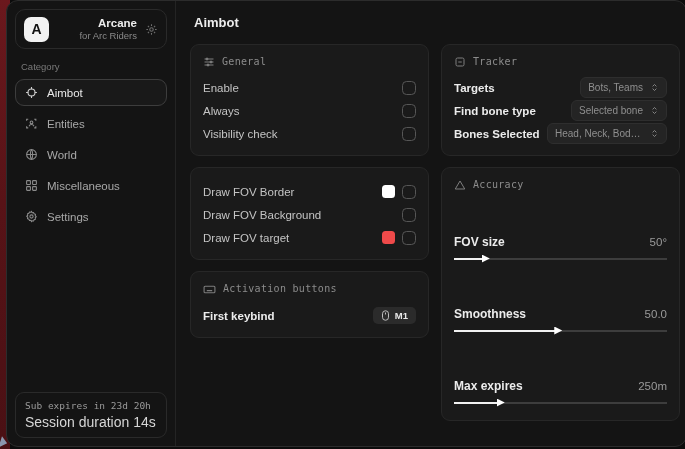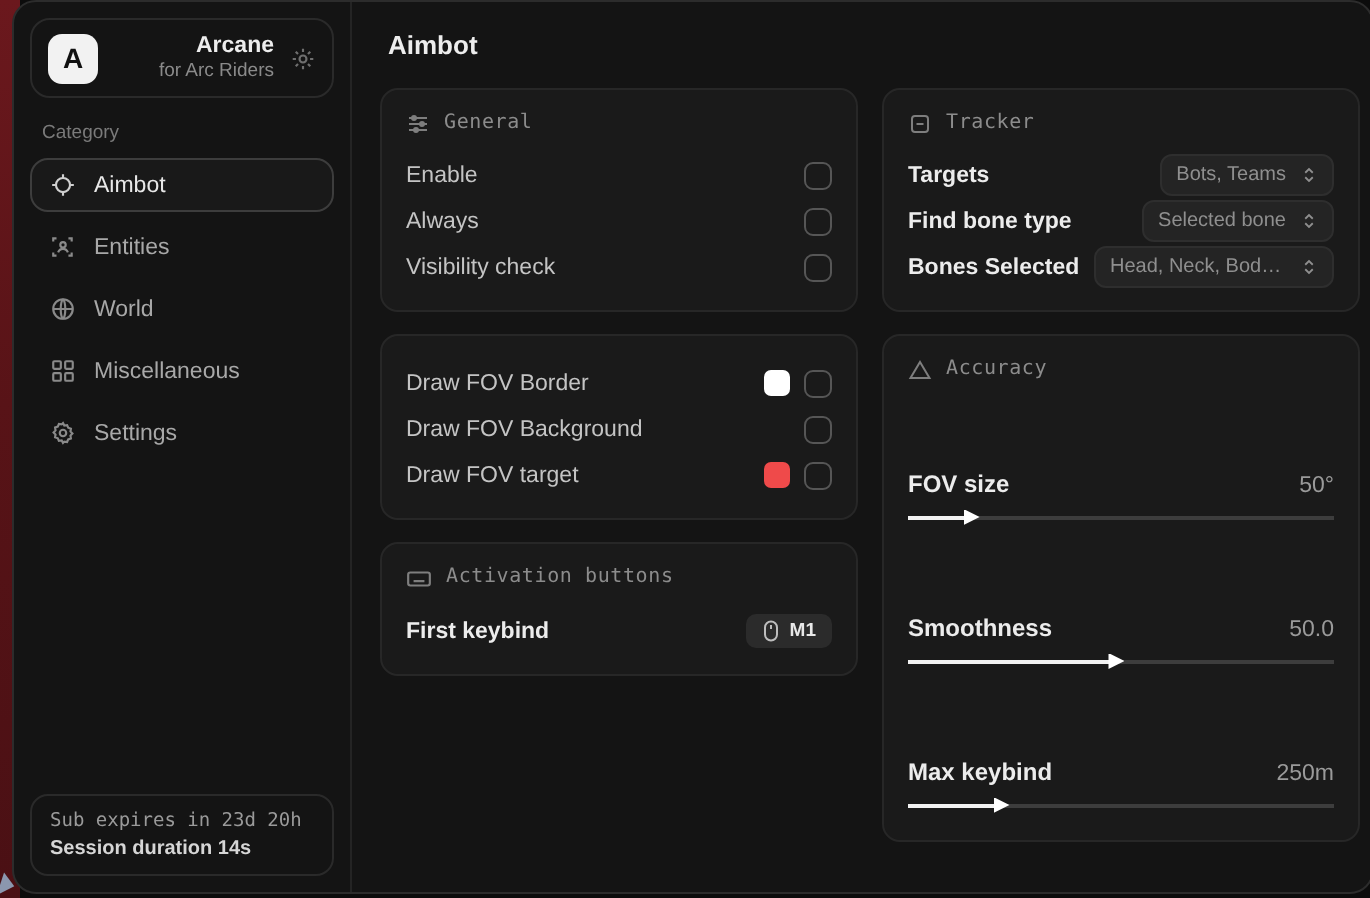--- a/index.html
+++ b/index.html
@@ -33,21 +33,21 @@
     border:1px solid transparent; border-radius:9px; color:#a8a8a8;
     font-size:11.5px; cursor:pointer; }
   .nav-item.active { border-color:#3d3d3d; background:#191919; color:#e8e8e8; }
   .nav-item .nicon { display:flex; color:#8a8a8a; }
   .nav-item.active .nicon { color:#d0d0d0; }
 
   .side-spacer { flex:1; }
   .footer-card { border:1px solid #2a2a2a; border-radius:9px; padding:7px 9px; }
   .footer-line1 { font-family:"DejaVu Sans Mono", monospace; font-size:9.5px;
     color:#9a9a9a; margin-bottom:3px; white-space:nowrap; }
-  .footer-line2 { font-size:10px; color:#d6d6d6; font-weight:bold; }
+  .footer-line2 { font-size:14px; color:#d6d6d6; font-weight:normal; }
 
   
   .main { flex:1; padding:12px 14px; overflow:hidden; }
   .page-title { color:#ededed; font-size:13px; font-weight:bold; margin:2px 0 14px 4px; }
   .cols { display:flex; gap:12px; }
   .col { width:239px; flex:0 0 239px; display:flex; flex-direction:column; gap:11px; }
 
   .card { background:#1a1a1a; border:1px solid #272727; border-radius:9px; padding:11px 12px; }
   .card-head { display:flex; align-items:flex-start; gap:7px; margin-bottom:9px; }
   .card-head .hicon { display:flex; color:#7e7e7e; }
@@ -333,21 +333,21 @@
             </div>
             <div class="slider">
               <div class="track"></div>
               <div class="fill" style="width: 48%;"></div>
               <div class="thumb" style="left: calc(48% - 2px);"></div>
             </div>
           </div>
 
           <div class="acc-block">
             <div class="acc-line">
-              <span class="acc-label">Max keybind</span>
+              <span class="acc-label">Max expires</span>
               <span class="acc-value">250m</span>
             </div>
             <div class="slider">
               <div class="track"></div>
               <div class="fill" style="width: 21%;"></div>
               <div class="thumb" style="left: calc(21% - 2px);"></div>
             </div>
           </div>
 
         </div>

